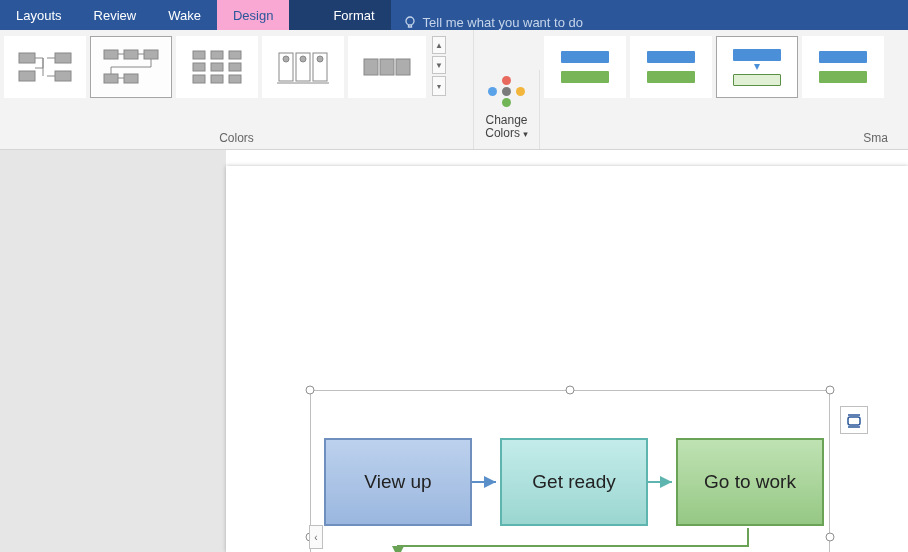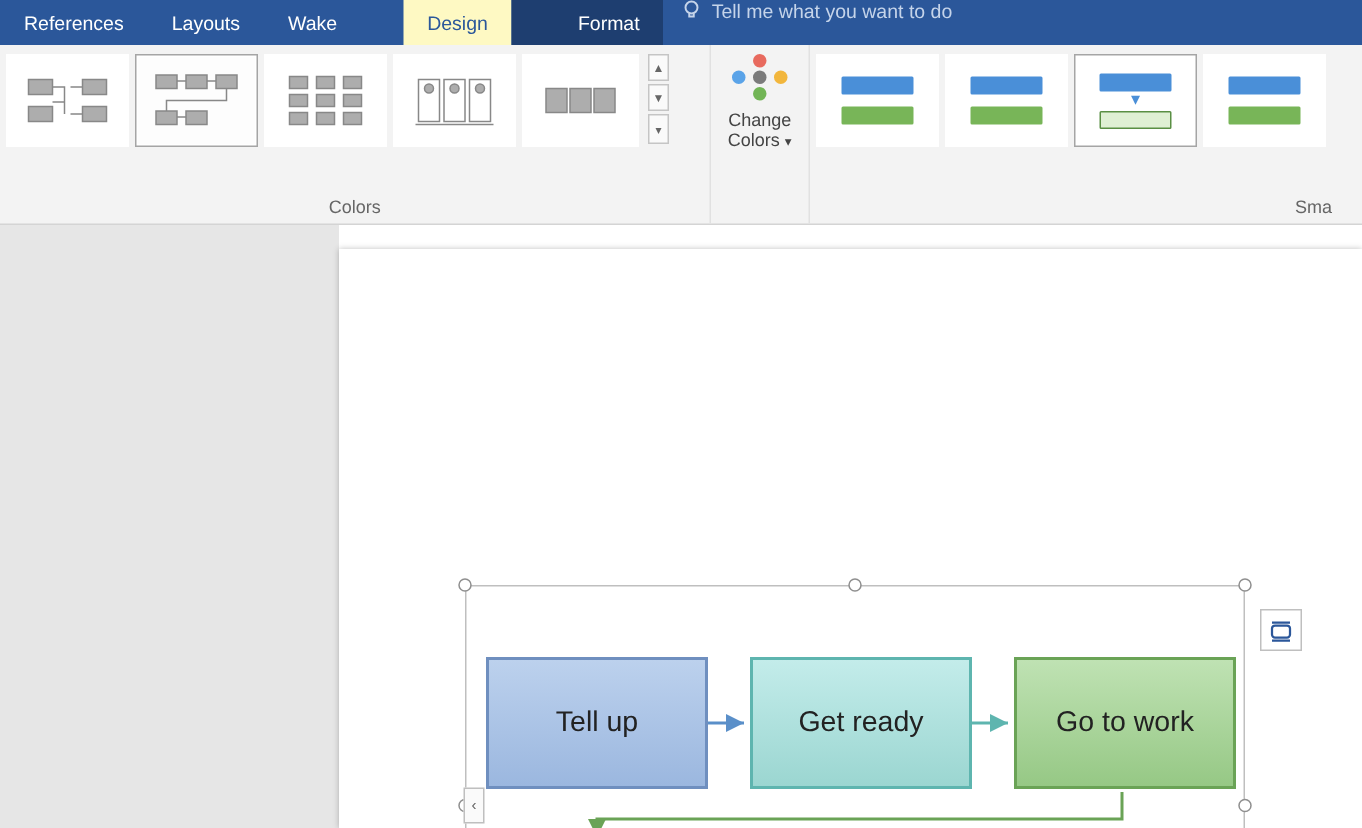--- a/index.html
+++ b/index.html
@@ -1,37 +1,37 @@
 <!DOCTYPE html>
 <html><head>
 <meta charset="utf-8">
 <style>
 * { margin: 0; padding: 0; box-sizing: border-box; font-family: "Segoe UI", Arial, sans-serif; }
 body { width: 908px; height: 552px; overflow: hidden; background: #fff; }
 
 
 .ribbon-tabs { height: 30px; background: #2b579a; display: flex; color: #fff; font-size: 13px; }
 .ribbon-tab { padding: 0 16px; display: flex; align-items: center; cursor: pointer; }
-.ribbon-tab.active { background: #fef9c3; color: #2b579a; margin-left: 28px; }
+.ribbon-tab.active { background: #f9a8d4; color: #2b579a; }
 .ribbon-tab.context { background: #1e3e70; padding-left: 44px; }
-.tell-me { display: flex; align-items: flex-start; padding-left: 12px; flex: 1; color: #c5d4ea; }
+.tell-me { display: flex; align-items: flex-end; padding-left: 12px; flex: 1; color: #c5d4ea; }
 .tell-me svg { margin-right: 6px; }
 
 
 .ribbon-body { height: 120px; background: #f3f3f3; border-bottom: 1px solid #d4d4d4; display: flex; position: relative; }
 .group-layouts { display: flex; flex-direction: column; height: 100%; padding: 6px 4px 0 4px; border-right: 1px solid #e1e1e1; width: 474px; }
 .gallery { display: flex; height: 70px; align-items: flex-start; }
 .layout-thumb { width: 82px; height: 62px; background: #fff; margin-right: 4px; display: flex; align-items: center; justify-content: center; border: 1px solid transparent; }
 .layout-thumb.selected { border: 1px solid #a5a5a5; background:#fdfdfd; box-shadow: inset 0 0 0 1px #fff; }
 .layout-thumb.narrow { width: 78px; }
 .spin-col { width: 16px; display: flex; flex-direction: column; margin-left: 2px; }
 .spin-btn { width: 14px; height: 18px; border: 1px solid #c5c5c5; background: #fafafa; display:flex; align-items:center; justify-content:center; font-size:8px; color:#666; margin-bottom:2px; cursor:pointer; }
 .group-label { text-align: center; font-size: 12px; color: #666; margin-top: auto; padding-bottom: 4px; }
 
-.group-colors { width: 66px; display: flex; flex-direction: column; align-items:center; padding: 6px 0 0 0; border-right: 1px solid #e1e1e1; font-size: 12px; color: #444; }
+.group-colors { width: 66px; display: flex; flex-direction: column; align-items:center; padding: 6px 0 0 0; border-right: 1px solid #e1e1e1; font-size: 12px; color: #444; margin-top: 40px; }
 .color-dots { width: 38px; height: 34px; position: relative; margin-bottom: 4px; }
 .dot { width: 9px; height: 9px; border-radius: 50%; position: absolute; }
 
 .group-styles { display: flex; padding: 6px 4px 0 4px; position:relative; flex-direction:column; }
 .style-row { display:flex; }
 .style-thumb { width: 82px; height: 62px; background:#fff; margin-right:4px; display:flex; align-items:center; justify-content:center; border:1px solid transparent; }
 .style-thumb.selected { border:1px solid #a5a5a5; }
 .stbar { width: 48px; height: 12px; border-radius:1px; }
 .stbar.blue { background:#4a8fd8; }
 .stbar.green { background:#78b558; }
@@ -52,22 +52,22 @@
 
 
 .node { position:absolute; border:2px solid; width:148px; height:88px; display:flex; align-items:center; justify-content:center; text-align:center; font-size:19px; color:#222; }
 .node span { padding: 0 4px; }
 
 </style>
 </head>
 <body>
 
 <div class="ribbon-tabs">
-  <div class="ribbon-tab">References</div>
   <div class="ribbon-tab">Layouts</div>
+  <div class="ribbon-tab">Review</div>
   <div class="ribbon-tab">Wake</div>
   <div class="ribbon-tab active">Design</div>
   <div class="ribbon-tab context">Format</div>
   <div class="tell-me">
     <svg width="14" height="14" viewBox="0 0 14 14">
         <circle cx="7" cy="5" r="4" fill="none" stroke="#c5d4ea" stroke-width="1.3"></circle>
         <path d="M5.5 9 v2 h3 v-2" fill="none" stroke="#c5d4ea" stroke-width="1.3"></path>
       </svg>
     <span>Tell me what you want to do</span>
   </div>
@@ -235,21 +235,21 @@
             <path d="M0 0 L6 3 L0 6 z" fill="#6aa356"></path>
           </marker>
       </defs>
       <line x1="162" y1="92" x2="186" y2="92" stroke="#5a8fc9" stroke-width="2" marker-end="url(#ah-blue)"></line>
       <line x1="338" y1="92" x2="362" y2="92" stroke="#5eb5af" stroke-width="2" marker-end="url(#ah-teal)"></line>
       <path d="M438 138 v18 h-350 v12" fill="none" stroke="#6aa356" stroke-width="2" marker-end="url(#ah-green)"></path>
       <line x1="162" y1="212" x2="186" y2="212" stroke="#6aa356" stroke-width="2" marker-end="url(#ah-green)"></line>
     </svg>
 
     <div class="node" style="left:14px; top:48px; background:linear-gradient(#bcd1ed,#9bb7df); border-color:#6f8fbf;">
-        <span>Tell up</span>
+        <span>View up</span>
       </div>
     <div class="node" style="left:190px; top:48px; background:linear-gradient(#c3ecea,#9bd6d1); border-color:#5eb5af;">
         <span>Get ready</span>
       </div>
     <div class="node" style="left:366px; top:48px; background:linear-gradient(#bfe2b3,#96c885); border-color:#6aa356;">
         <span>Go to work</span>
       </div>
 
   </div>
 </div>

